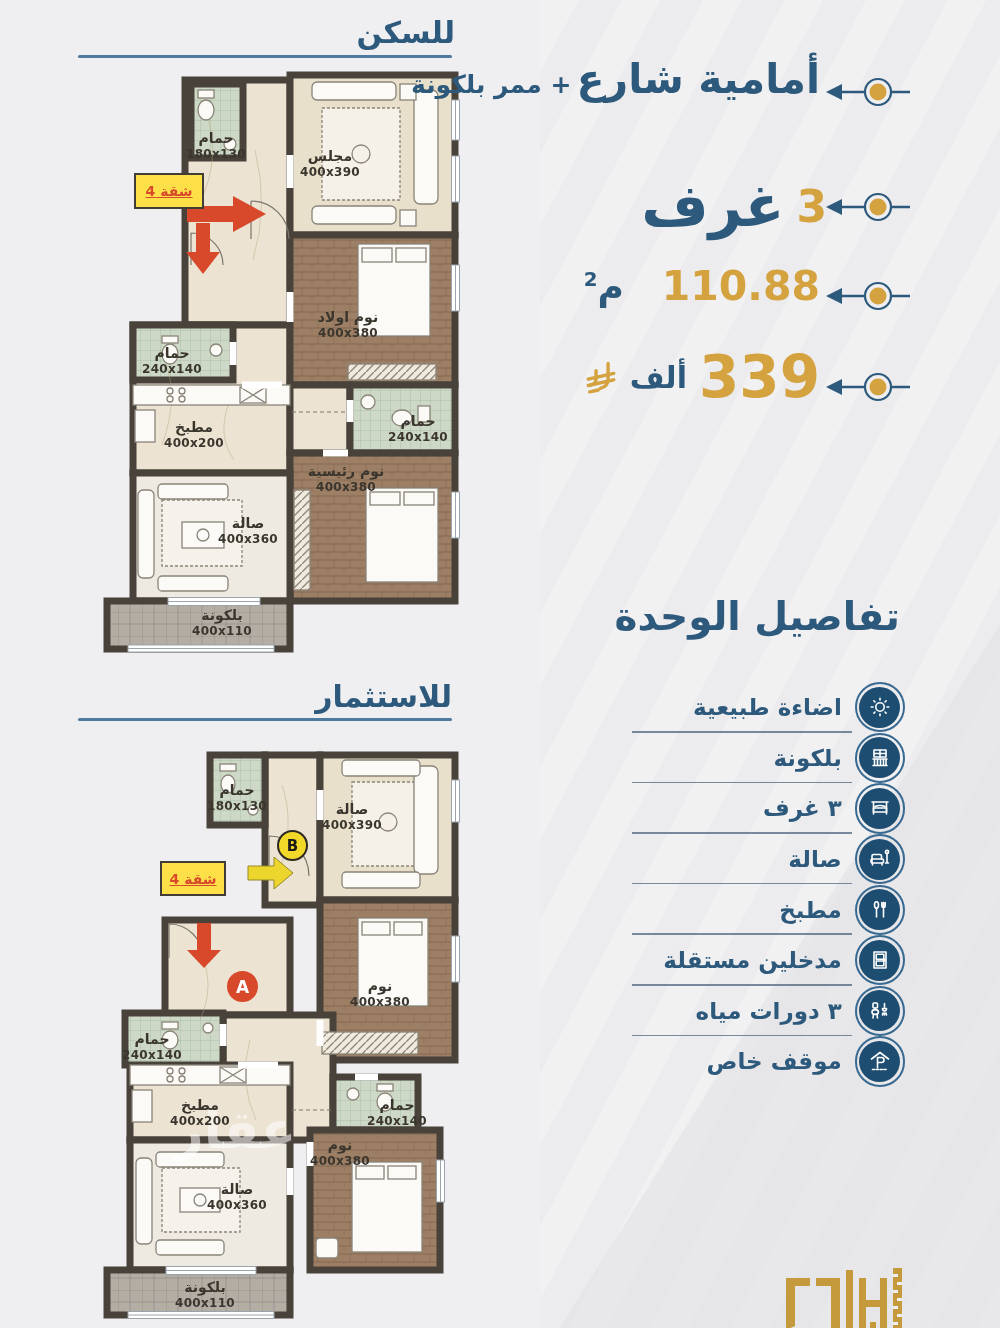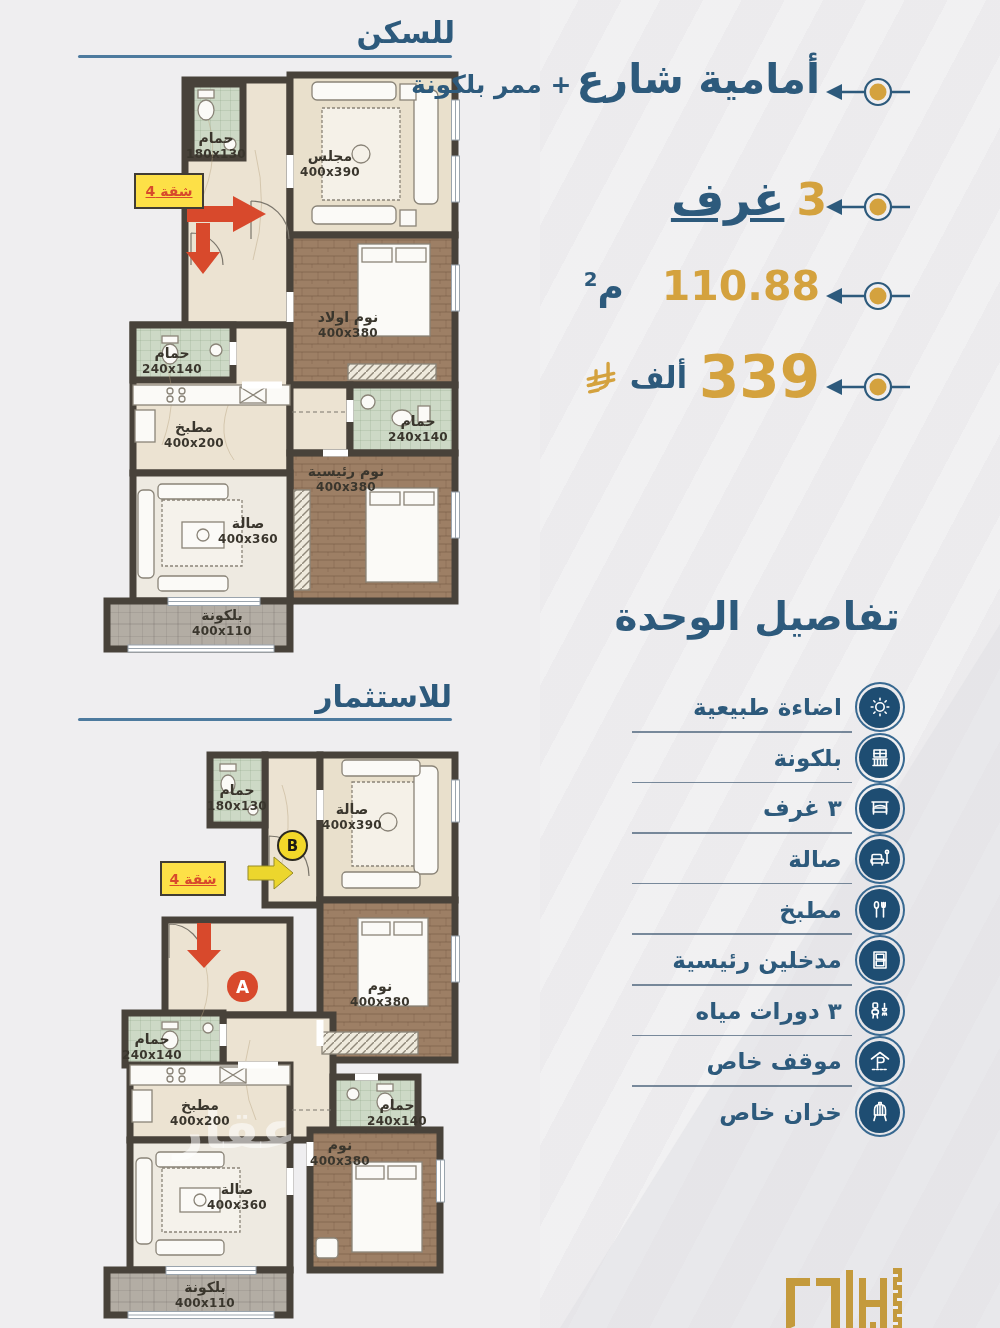--- a/index.html
+++ b/index.html
@@ -35,21 +35,21 @@
   .watermark{position:absolute;transform:translate(-50%,-50%);color:rgba(255,255,255,.55);
              font-size:52px;font-weight:bold;z-index:2;direction:rtl;}
 
   
   .spec-row{position:absolute;direction:rtl;display:flex;align-items:center;color:#2d5a7c;}
   .spec-frontage{right:180px;top:56px;display:block;text-align:center;}
   .spec-frontage .l1{font-size:41px;font-weight:bold;line-height:1.15;white-space:nowrap;}
   .spec-frontage .l2{font-size:25px;font-weight:600;line-height:1.3;white-space:nowrap;padding-left:6px;}
   .spec-rooms{right:173px;top:172px;gap:12px;}
   .spec-rooms .v{font-size:44px;font-weight:bold;}
-  .spec-rooms .l{font-size:46px;font-weight:bold;text-decoration:underline;}
+  .spec-rooms .l{font-size:58px;font-weight:bold;}
   .spec-area{right:180px;top:262px;gap:12px;}
   .spec-area .v{font-size:41px;font-weight:bold;margin-left:26px;}
   .spec-area .u{font-size:36px;font-weight:bold;}
   .spec-area sup{font-size:.55em;}
   .spec-price{right:180px;top:348px;gap:12px;}
   .spec-price .v{font-size:58px;font-weight:bold;line-height:1;}
   .spec-price .l{font-size:30px;font-weight:bold;}
   .arrow-svg{position:absolute;left:824px;width:92px;height:36px;}
 
   
@@ -484,21 +484,21 @@
       <span class="feat-icon">
           <span class="disc">
         <svg viewBox="0 0 24 24">
               <rect x="6" y="4" width="12" height="16"></rect>
               <rect x="8.2" y="6.2" width="7.6" height="5"></rect>
               <rect x="8.2" y="13" width="7.6" height="4.8"></rect>
               <circle cx="16.2" cy="12" r=".8" fill="#fff"></circle>
             </svg>
       </span>
         </span>
-      <span class="feat-label">مدخلين رئيسية</span>
+      <span class="feat-label">مدخلين مستقلة</span>
     </div>
     <div class="feat-row">
       <span class="feat-icon">
           <span class="disc">
         <svg viewBox="0 0 24 24">
               <rect x="5" y="4" width="4.5" height="5" rx="1"></rect>
               <ellipse cx="7.2" cy="13" rx="3.2" ry="2.4"></ellipse>
               <path d="M7.2 9 V10.6 M5.5 15.2 L5 19 M9 15.2 L9.5 19"></path>
               <path d="M16.5 4.5 V8 M14.5 9.5 H18.5 Q18.5 12 16.5 12 Q14.5 12 14.5 9.5 Z"></path>
               <path d="M15 14 L14.5 16 M16.5 14 V16 M18 14 L18.5 16"></path>
@@ -511,33 +511,20 @@
       <span class="feat-icon">
           <span class="disc">
         <svg viewBox="0 0 24 24">
               <path d="M3.5 10 L12 3.5 L20.5 10"></path>
               <path d="M9.5 19 V8.5 H13.5 Q16 8.5 16 11 Q16 13.5 13.5 13.5 H9.5"></path>
               <path d="M4.5 20.5 H19.5" stroke-dasharray="2.2 1.6"></path>
             </svg>
       </span>
         </span>
       <span class="feat-label">موقف خاص</span>
-    </div>
-    <div class="feat-row">
-      <span class="feat-icon">
-          <span class="disc">
-        <svg viewBox="0 0 24 24">
-              <path d="M6.5 10 Q6.5 4.5 12 4.5 Q17.5 4.5 17.5 10 V15 H6.5 Z"></path>
-              <path d="M9.5 5.5 V15 M12 4.5 V15 M14.5 5.5 V15"></path>
-              <path d="M7.5 15 L6 20.5 M16.5 15 L18 20.5"></path>
-              <rect x="10.8" y="2.5" width="2.4" height="2"></rect>
-            </svg>
-      </span>
-        </span>
-      <span class="feat-label">خزان خاص</span>
     </div>
   </div>
 
   <svg class="logo" viewBox="0 0 170 90">
     <g fill="#c49a3c">
       <path d="M4 22 h24 v8 h-15 v40 l-9 4 Z"></path>
       <path d="M34 22 h24 v52 l-9 -2 V30 h-15 Z"></path>
       <path d="M64 14 h7 v62 h-7 Z"></path>
       <path d="M77 22 h7 v52 h-7 Z M98 22 h7 v52 h-7 Z M84 44 h14 v7 H84 Z"></path>
       <rect x="88" y="66" width="6" height="6"></rect>

